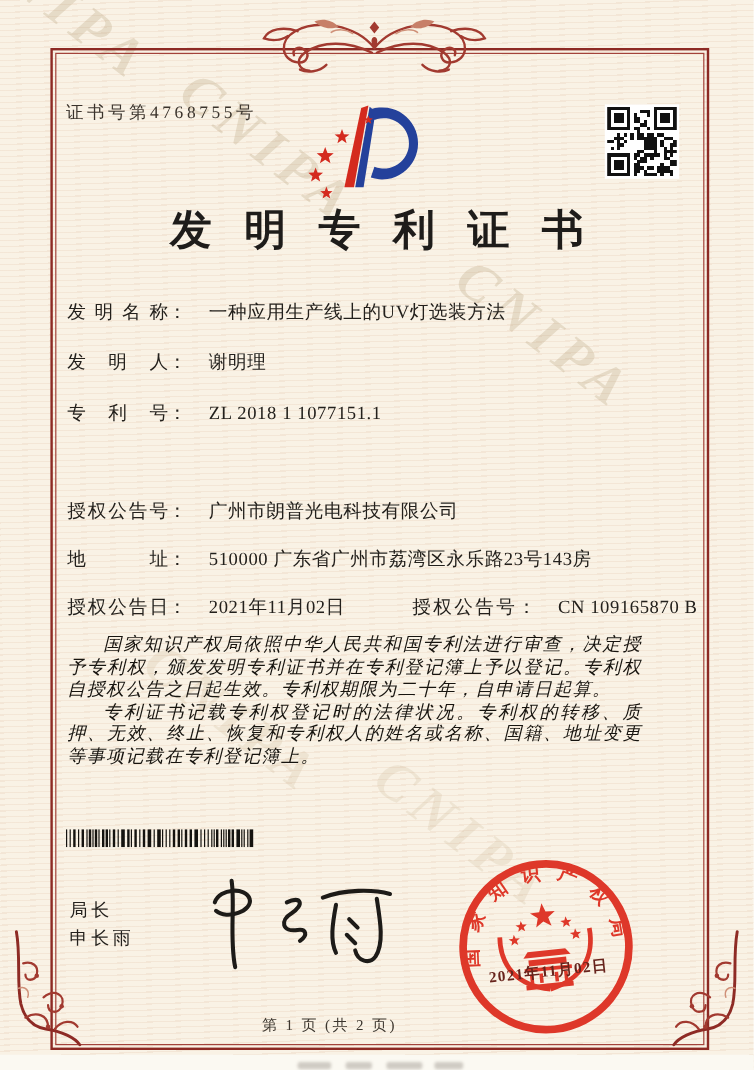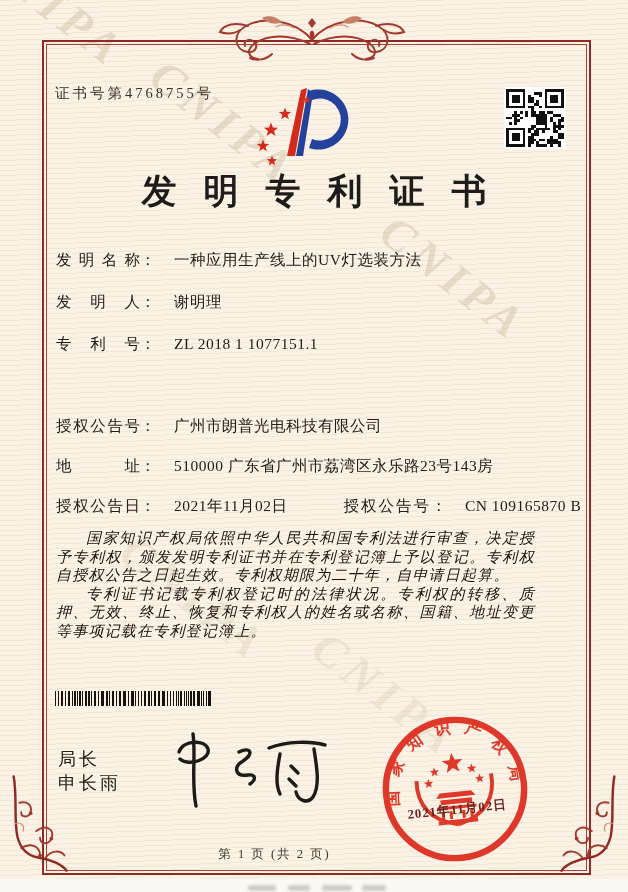--- a/index.html
+++ b/index.html
@@ -65,21 +65,21 @@
     position:absolute;left:56px;top:529px;width:479px;
     font-style:italic;font-size:15px;line-height:18.6px;
     color:#17140f;letter-spacing:1.2px;text-align:justify;
   }
   .body-text p{margin:0;text-indent:2em;font-style:italic;}
   
   .barcode{position:absolute;left:55px;top:691px;width:158px;height:15px;}
   .signer{
     position:absolute;left:58px;top:747px;
     font-family:"Liberation Sans", sans-serif;
-    font-size:18px;letter-spacing:3px;color:#24211d;line-height:24px;
+    font-size:15px;letter-spacing:3px;color:#24211d;line-height:24px;
   }
   .signature{position:absolute;left:163px;top:726px;width:172px;height:86px;}
   .seal{position:absolute;left:380px;top:714px;width:150px;height:150px;opacity:.93;transform:rotate(-6deg);}
   .footer{
     position:absolute;left:0;top:846px;width:549px;text-align:center;
     font-size:12.5px;letter-spacing:2px;color:#3c362e;
   }
   .bottom-strip{position:absolute;left:0;top:879px;width:628px;height:13px;background:#fbf9f2;}
   .smudge{position:absolute;top:885px;height:6px;background:#9b948c;opacity:.45;filter:blur(1.5px);border-radius:2px;}
 </style>

